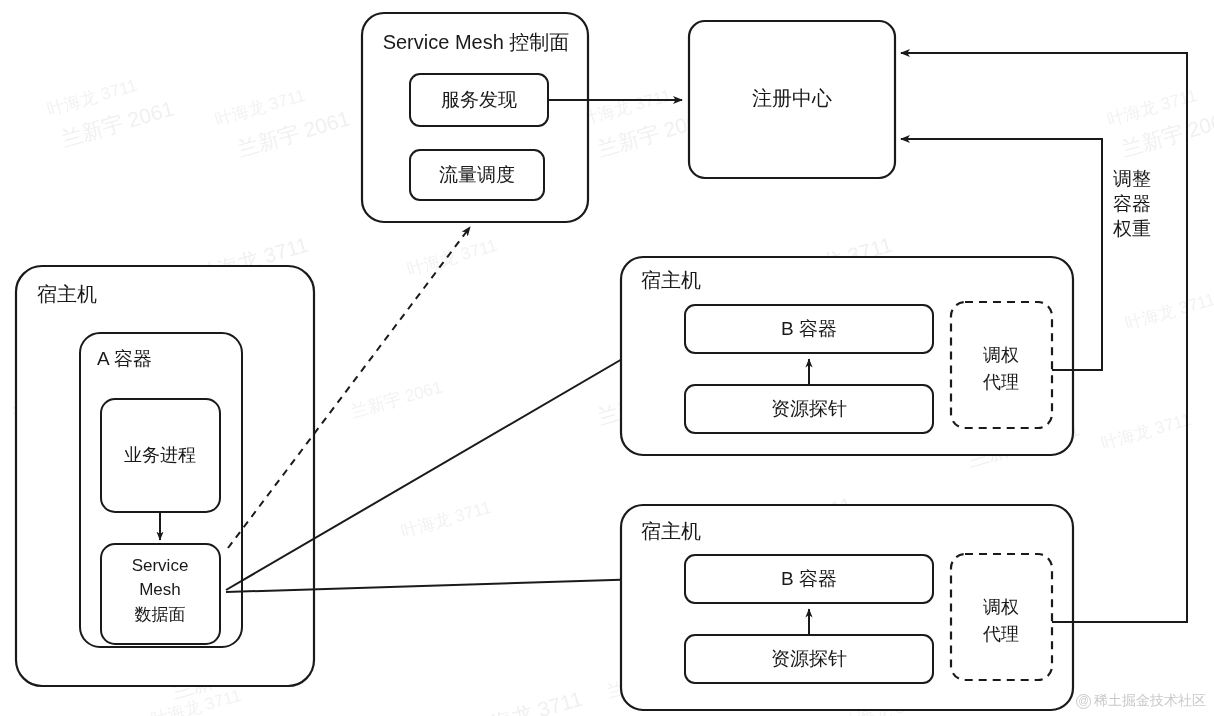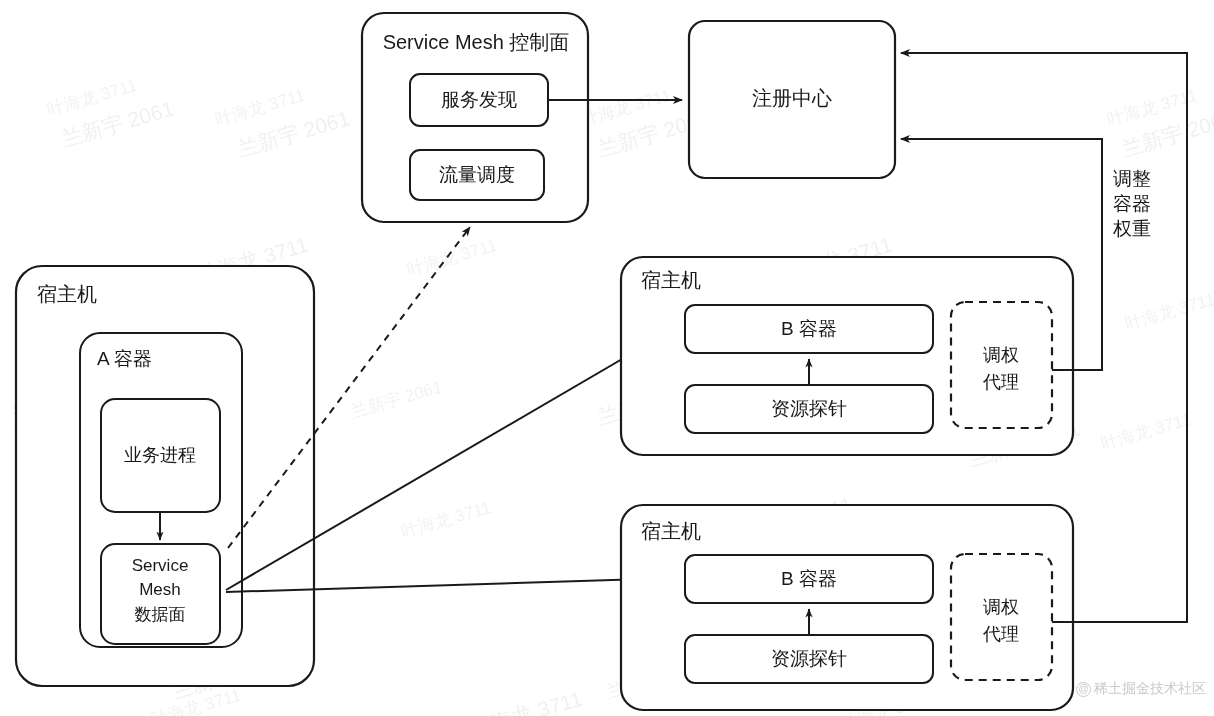--- a/index.html
+++ b/index.html
@@ -38,21 +38,21 @@
     font-size: 21px;
     font-family: "Liberation Sans", "DejaVu Sans", sans-serif;
     transform: rotate(-16deg);
     white-space: nowrap;
     user-select: none;
   }
   .wm.small { font-size: 17px; color: #f2f2f2; }
   .brand-wm {
     position: absolute;
     right: 8px;
-    bottom: 18px;
+    bottom: 6px;
     color: #c9c9c9;
     font-size: 14px;
     white-space: nowrap;
     z-index: 3;
   }
   .brand-wm .at {
     display: inline-block;
     border: 1px solid #c9c9c9;
     border-radius: 50%;
     width: 13px;

